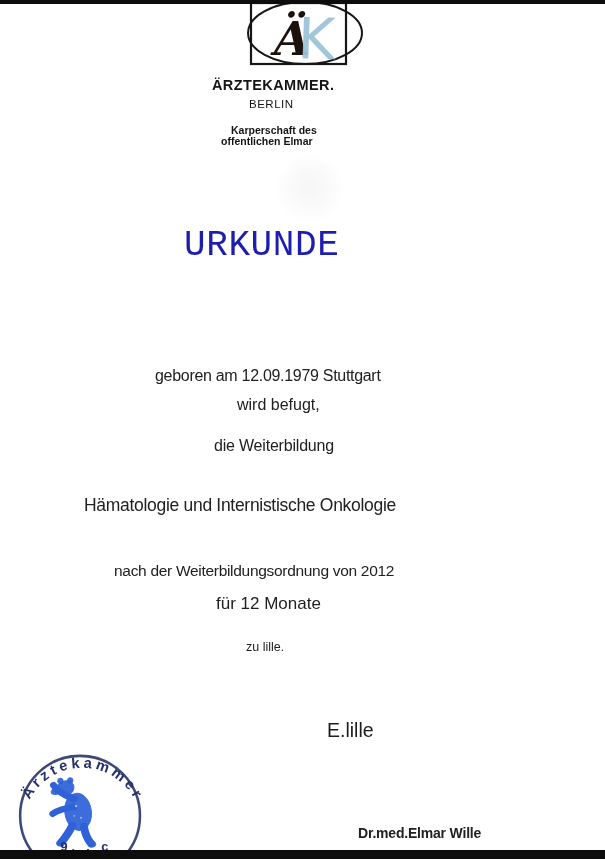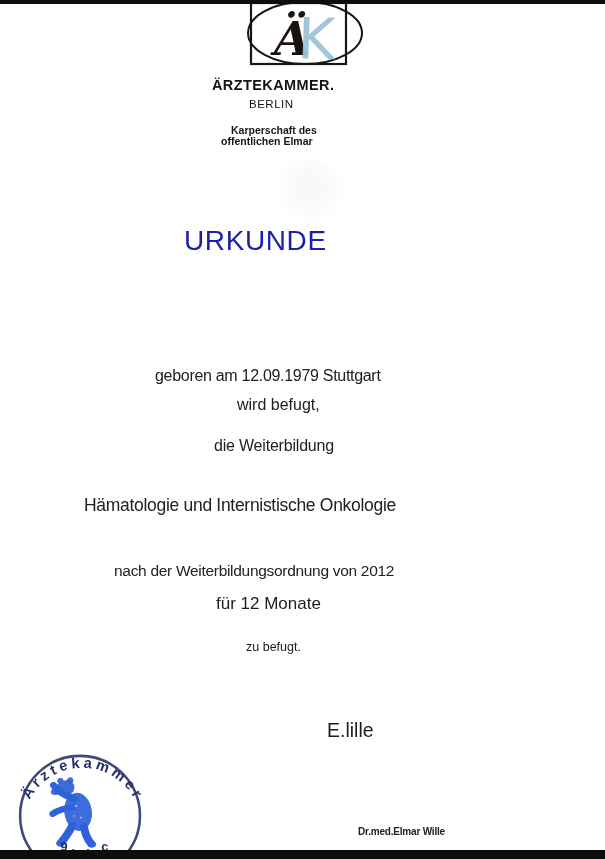--- a/index.html
+++ b/index.html
@@ -26,36 +26,36 @@
   .org-city{left:249px;top:98px;font-size:11.5px;font-weight:400;letter-spacing:.5px;color:#151515;}
   .org-sub1{left:231px;top:125px;font-size:10.5px;font-weight:700;color:#151515;}
   .org-sub2{left:221px;top:136px;font-size:10.5px;font-weight:700;color:#151515;}
 
   .watermark{
     position:absolute;left:278px;top:158px;width:64px;height:64px;border-radius:50%;
     background:radial-gradient(circle at 50% 45%, rgba(120,120,120,0.07), rgba(120,120,120,0.02) 60%, transparent 75%);
     filter:blur(2px);z-index:1;
   }
 
-  .title{left:184px;top:226px;font-size:28px;letter-spacing:.6px;color:#1e1eae;}
+  .title{left:184px;top:226px;font-size:36px;letter-spacing:.6px;color:#1e1eae;font-family:Liberation Mono, monospace;}
 
   
   .recipient{left:116px;top:329px;font-size:17.5px;letter-spacing:-.3px;}
   .birth{left:155px;top:367px;font-size:16px;letter-spacing:-.3px;}
   .befugt{left:237px;top:396px;font-size:16px;}
   .weiterbildung{left:214px;top:437px;font-size:16px;letter-spacing:-.2px;}
   .specialty{left:84px;top:496px;font-size:17.5px;letter-spacing:-.3px;}
   .regulation{left:114px;top:562px;font-size:15.5px;letter-spacing:-.3px;}
   .duration{left:216px;top:595px;font-size:17px;}
   .closing{left:246px;top:641px;font-size:12.5px;}
 
   
   .place-date{left:7px;top:730px;font-size:13.5px;font-weight:600;letter-spacing:-.2px;}
   .signature{left:327px;top:720px;font-size:19.5px;color:#1c1c1c;}
-  .signer-name{left:318px;top:826px;font-size:10px;font-weight:600;letter-spacing:-.2px;padding-left:40px;}
+  .signer-name{left:318px;top:826px;font-size:14px;font-weight:600;letter-spacing:-.2px;padding-left:40px;}
   .signer-title{left:320px;top:839px;font-size:12px;font-weight:600;letter-spacing:-.2px;}
 
   .stamp{position:absolute;left:8px;top:749px;width:150px;height:110px;z-index:2;}
   .stamp .ring-circle{fill:none;stroke:#2a3569;stroke-width:2.6;opacity:.9;}
   .stamp .ring-text{font-family:"Liberation Sans",sans-serif;font-weight:700;font-size:15px;
     fill:#25316b;letter-spacing:3.5px;}
   .stamp .bottom-text{font-family:"Liberation Sans",sans-serif;font-weight:700;font-size:13px;
     fill:#25316b;letter-spacing:4px;}
   .bear{fill:#2f62d8;stroke:#2f62d8;opacity:.93;}
   .bear-limb{fill:none;stroke:#2f62d8;stroke-linecap:round;}
@@ -82,21 +82,21 @@
   <div class="watermark"></div>
 
   <div class="line title">URKUNDE</div>
 
   <div class="line birth">geboren am 12.09.1979 Stuttgart</div>
   <div class="line befugt">wird befugt,</div>
   <div class="line weiterbildung">die Weiterbildung</div>
   <div class="line specialty">Hämatologie und Internistische Onkologie</div>
   <div class="line regulation">nach der Weiterbildungsordnung von 2012</div>
   <div class="line duration">für 12 Monate</div>
-  <div class="line closing">zu befugt.</div>
+  <div class="line closing">zu lille.</div>
 
   <div class="line signature">E.lille</div>
   <div class="line signer-name">Dr.med.Elmar Wille</div>
 
   <svg class="stamp" viewBox="0 0 150 112">
     <circle class="ring-circle" cx="72" cy="68" r="61"></circle>
     <path id="stamp-arc-top" d="M 15 89 A 60 60 0 1 1 133 91" fill="none"></path>
     <text class="ring-text" text-anchor="middle">
       <textPath href="#stamp-arc-top" startOffset="50%">Ärztekammer</textPath>
     </text>

